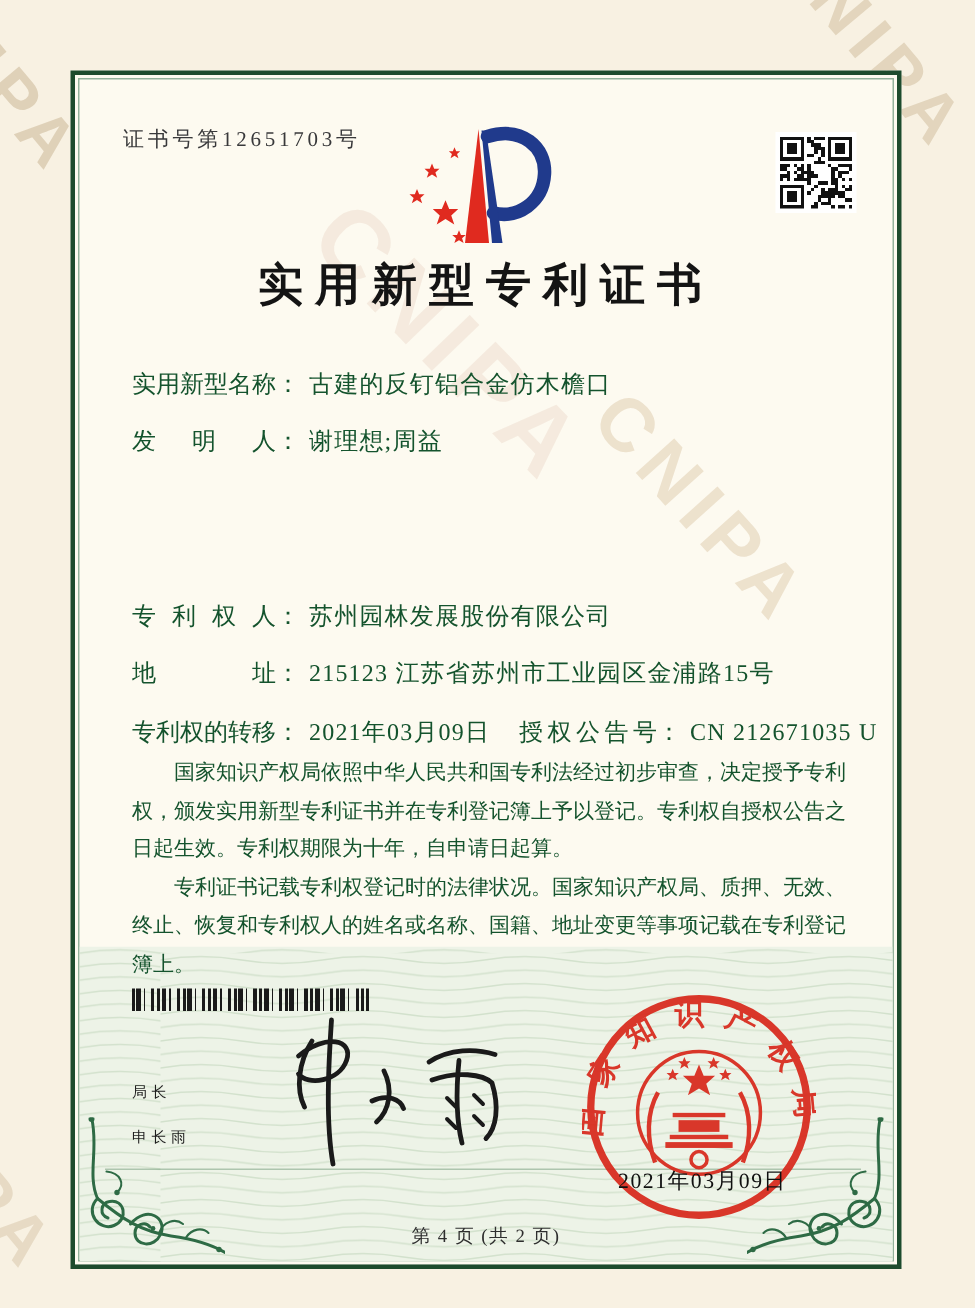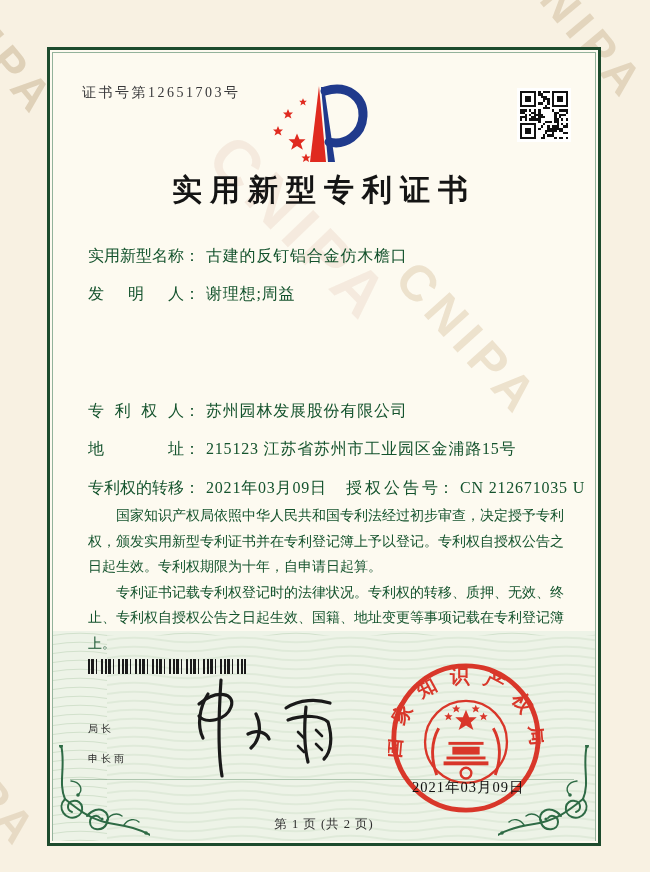--- a/index.html
+++ b/index.html
@@ -302,21 +302,21 @@
       </div>
       <div class="row r6">
         <span class="lbl">专利权的转移</span><span class="colon">：</span><span class="val">2021年03月09日</span>
         <span class="grant">
           <span class="lbl2">授权公告号</span><span class="colon">：</span><span class="val">CN 212671035 U</span>
         </span>
       </div>
 
       <div class="paras">
         <p>国家知识产权局依照中华人民共和国专利法经过初步审查，决定授予专利权，颁发实用新型专利证书并在专利登记簿上予以登记。专利权自授权公告之日起生效。专利权期限为十年，自申请日起算。</p>
-        <p>专利证书记载专利权登记时的法律状况。专利权的转移、质押、无效、终止、专利权自授权公告之日起生效、国籍、地址变更等事项记载在专利登记簿上。</p>
+        <p>专利证书记载专利权登记时的法律状况。国家知识产权局、质押、无效、终止、恢复和专利权人的姓名或名称、国籍、地址变更等事项记载在专利登记簿上。</p>
       </div>
 
       <div class="barcode"></div>
 
       <div class="signer">
         <div>局长</div>
         <div>申长雨</div>
       </div>
 
       <svg class="signature" width="185" height="115" viewBox="0 0 185 115">
@@ -354,17 +354,17 @@
             <rect x="66" y="89" width="28" height="8"></rect>
             <rect x="60" y="99" width="40" height="3"></rect>
             <rect x="57" y="104" width="46" height="4"></rect>
           </g>
           <path d="M50 118 C 44 102 44 84 52 70 M110 118 C 116 102 116 84 108 70" fill="none" stroke="#d8291c" stroke-width="3"></path>
           <circle cx="80" cy="116" r="5.5" fill="none" stroke="#d8291c" stroke-width="2.4"></circle>
         </g>
       </svg>
       <div class="seal-date">2021年03月09日</div>
 
-      <div class="footer">第 1 页 (共 2 页)</div>
+      <div class="footer">第 4 页 (共 2 页)</div>
 
     </div>
   </div>
 </div>
 
 </body></html>

